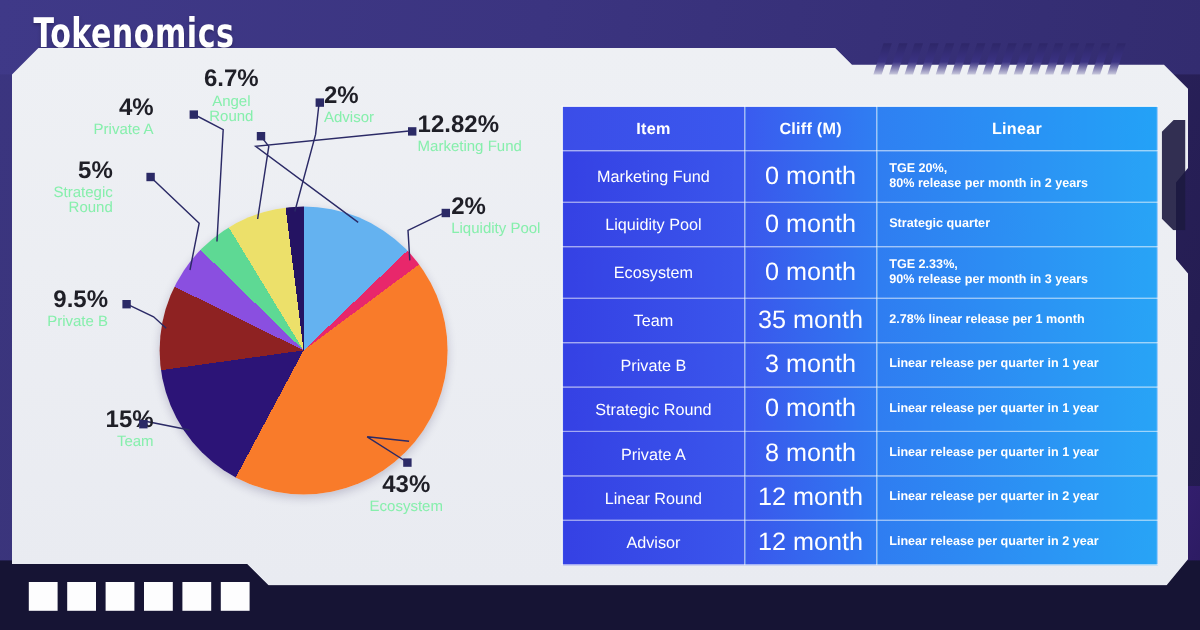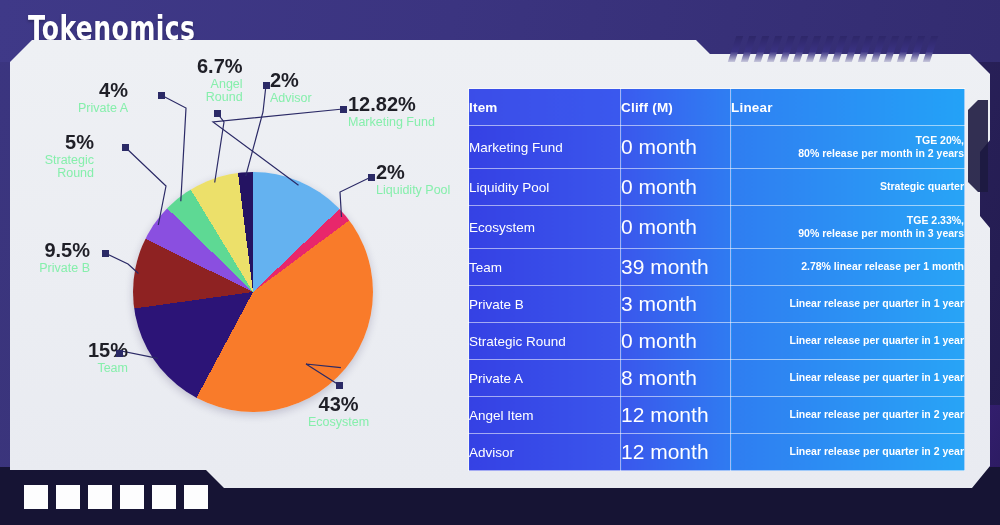--- a/index.html
+++ b/index.html
@@ -97,32 +97,32 @@
   .dot{position:absolute;width:7px;height:7px;background:#2b2a66;}
   svg.leaders{position:absolute;left:0;top:0;width:440px;height:420px;overflow:visible;}
 
   
   .table-wrap{
     position:absolute;left:468px;top:88px;width:496px;
     border-collapse:collapse;
   }
   table{border-collapse:collapse;width:496px;table-layout:fixed;}
   th,td{
-    color:#ffffff;text-align:left;vertical-align:middle;
+    color:#ffffff;text-align:center;vertical-align:middle;
     border:1px solid rgba(255,255,255,.55);
     padding:0;
   }
   thead th{
     height:36px;font-size:13.5px;font-weight:bold;letter-spacing:.2px;
   }
   tbody td{height:36px;}
   td.item{font-size:13.5px;font-weight:500;}
   td.cliff{font-size:21px;font-weight:400;}
   td.rel{
-    font-size:10.5px;font-weight:bold;text-align:right;padding-left:10px;
+    font-size:10.5px;font-weight:bold;text-align:left;padding-left:10px;
     line-height:1.28;
   }
   tbody tr.tall td{height:42px;}
   col.c1{width:152px;}
   col.c2{width:110px;}
   col.c3{width:234px;}
   
   thead th.h1{background:linear-gradient(90deg,#3b4de8 0%,#3a58ee 100%);}
   thead th.h2{background:linear-gradient(90deg,#3a5bef 0%,#2f7ef2 100%);}
   thead th.h3{background:linear-gradient(90deg,#2f80f2 0%,#23a2f7 100%);}
@@ -214,21 +214,21 @@
         <div class="lbl r" style="left: 0px; width: 76px; top: 80px;">
           <span class="pct">5%</span>
           <span class="nm">Strategic<br>Round</span>
         </div>
         <div class="dot" style="left: 104px; top: 92px;"></div>
         <div class="lbl r" style="left: 0px; width: 110px; top: 28px;">
           <span class="pct">4%</span>
           <span class="nm">Private A</span>
         </div>
         <div class="dot" style="left: 140px; top: 40px;"></div>
-        <div class="lbl c" style="left: 179px; top: 4px; text-align: right;">
+        <div class="lbl c" style="left: 152px; top: 4px;">
           <span class="pct">6.7%</span>
           <span class="nm">Angel<br>Round</span>
         </div>
         <div class="dot" style="left: 196px; top: 58px;"></div>
         <div class="lbl l" style="left: 252px; top: 18px;">
           <span class="pct">2%</span>
           <span class="nm">Advisor</span>
         </div>
         <div class="dot" style="left: 245px; top: 30px;"></div>
       </div>
@@ -259,40 +259,40 @@
             <td class="cliff">0 month</td>
             <td class="rel">Strategic quarter</td>
           </tr>
           <tr class="tall">
             <td class="item">Ecosystem</td>
             <td class="cliff">0 month</td>
             <td class="rel">TGE 2.33%,<br>90% release per month in 3 years</td>
           </tr>
           <tr>
             <td class="item">Team</td>
-            <td class="cliff">39 month</td>
+            <td class="cliff">35 month</td>
             <td class="rel">2.78% linear release per 1 month</td>
           </tr>
           <tr>
             <td class="item">Private B</td>
             <td class="cliff">3 month</td>
             <td class="rel">Linear release per quarter in 1 year</td>
           </tr>
           <tr>
             <td class="item">Strategic Round</td>
             <td class="cliff">0 month</td>
             <td class="rel">Linear release per quarter in 1 year</td>
           </tr>
           <tr>
             <td class="item">Private A</td>
             <td class="cliff">8 month</td>
             <td class="rel">Linear release per quarter in 1 year</td>
           </tr>
           <tr>
-            <td class="item">Angel Item</td>
+            <td class="item">Linear Round</td>
             <td class="cliff">12 month</td>
             <td class="rel">Linear release per quarter in 2 year</td>
           </tr>
           <tr>
             <td class="item">Advisor</td>
             <td class="cliff">12 month</td>
             <td class="rel">Linear release per quarter in 2 year</td>
           </tr>
         </tbody>
     </table>

